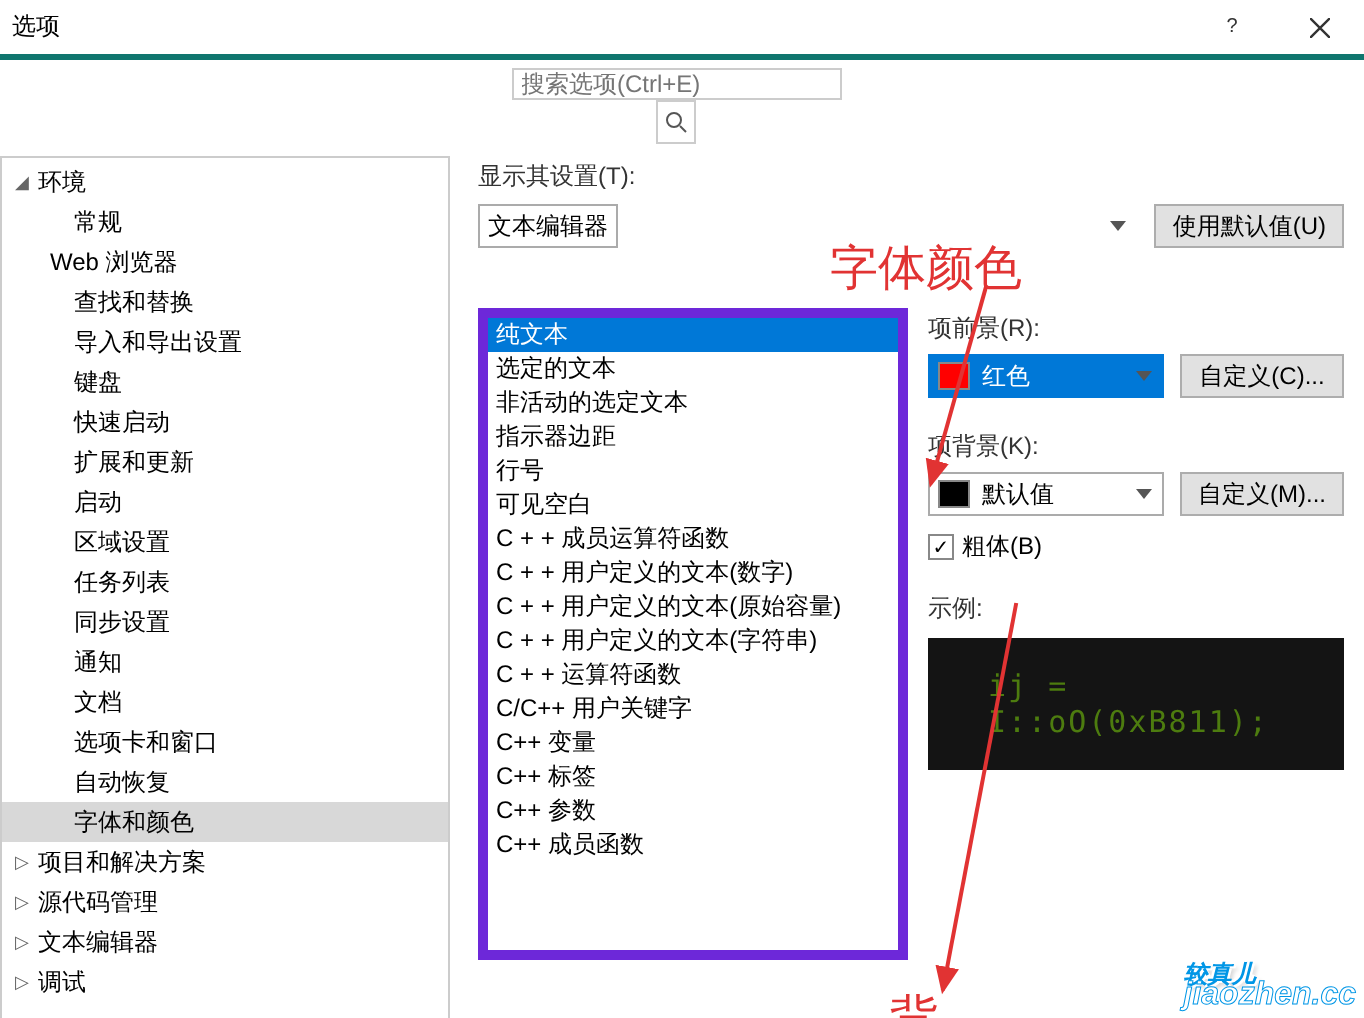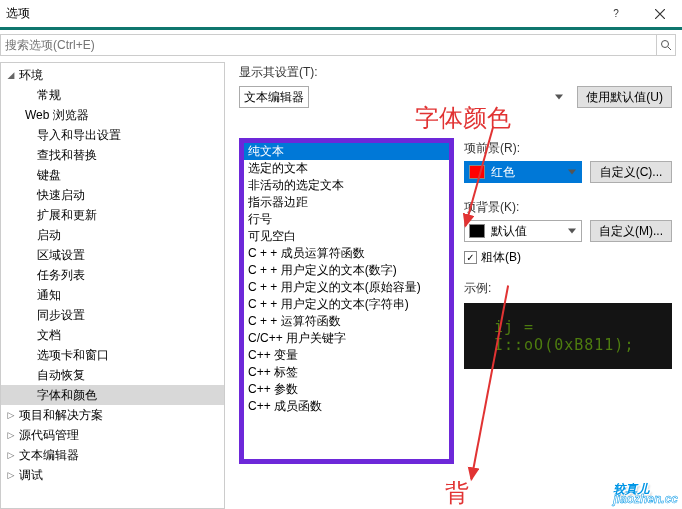--- a/index.html
+++ b/index.html
@@ -1,21 +1,21 @@
 <!DOCTYPE html>
 <html><head>
 <meta charset="utf-8">
 <style>
 * { box-sizing: border-box; margin: 0; padding: 0; font-family: "Microsoft YaHei", "Segoe UI", sans-serif; font-size: 12px; }
 body { background: #fff; width: 682px; height: 509px; overflow: hidden; position: relative; }
 .titlebar { height: 30px; display: flex; align-items: center; justify-content: space-between; padding-left: 6px; border-bottom: 3px solid #0f766e; }
 .winbtns { display: flex; }
 .winbtn { width: 44px; height: 30px; display: flex; align-items: center; justify-content: center; color: #333; font-family: "Segoe MDL2 Assets", sans-serif; font-size: 10px; }
 .winbtn svg { width: 10px; height: 10px; }
-.search-row { display: flex; align-items: center; padding: 4px 6px 6px 0; }
+.search-row { display: flex; align-items: center; padding: 4px 6px 6px 0; flex-direction: column; }
 .search-box { flex: 1; height: 22px; border: 1px solid #ccc; padding: 0 4px; background: #fff; }
 .search-glass { width: 20px; height: 22px; border: 1px solid #ccc; display: flex; align-items: center; justify-content: center; margin-left: -1px; }
 .body-area { display: flex; height: calc(100% - 62px); }
 .tree-wrap { width: 225px; border: 1px solid #ccc; overflow: hidden; margin-left: 0; }
 .tree { height: 100%; overflow-y: auto; padding: 2px 0; }
 .tree-row { height: 20px; display: flex; align-items: center; padding-left: 2px; white-space: nowrap; }
 .tree-row.sel { background: #d8d8d8; }
 .tree-toggle { width: 12px; display: inline-flex; align-items: center; justify-content: center; color: #666; font-size: 9px; }
 .tree-label { padding-left: 2px; }
 .right { flex: 1; padding: 0 10px 0 14px; display: flex; flex-direction: column; gap: 4px; position: relative; }
@@ -33,21 +33,21 @@
 .color-row { display: flex; align-items: center; gap: 6px; }
 .color-chip { width: 16px; height: 14px; border: 1px solid #888; }
 .ck-wrap { display: flex; align-items: center; gap: 4px; margin-top: 4px; }
 .ck { width: 13px; height: 13px; border: 1px solid #888; display: inline-flex; align-items: center; justify-content: center; font-size: 10px; }
 .preview { height: 66px; background: #141414; margin-top: 2px; display: flex; align-items: center; padding-left: 30px; }
 .preview-text { color: #4d7c0f; font-family: "SimHei", monospace; font-size: 15px; font-weight: normal; letter-spacing: 1px; }
 .anno { position: absolute; pointer-events: none; }
 .anno-text { color: #e13333; font-size: 24px; font-family: "KaiTi", serif; }
 .size-block { width: 82px; }
 .watermark { position: absolute; right: 4px; bottom: 6px; font-style: italic; font-weight: bold; color: #0096e6; font-size: 36px; text-shadow: 1px 1px 0 #fff, -1px -1px 0 #fff, 2px 2px 2px rgba(0,0,0,0.2); font-family: "Comic Sans MS", cursive; pointer-events: none; line-height: 0.7; }
-.watermark .sub { font-size: 12px; color: #fff; -webkit-text-stroke: 0.5px #0096e6; text-shadow: none; display: block; text-align: center; font-style: italic; }
+.watermark .sub { font-size: 16px; color: #fff; -webkit-text-stroke: 0.5px #0096e6; text-shadow: none; display: block; text-align: center; font-style: italic; }
 
 .listbox::-webkit-scrollbar, .tree::-webkit-scrollbar { width: 16px; }
 .listbox::-webkit-scrollbar-thumb, .tree::-webkit-scrollbar-thumb { background: #c1c1c1; }
 .listbox::-webkit-scrollbar-track, .tree::-webkit-scrollbar-track { background: #f0f0f0; }
 .listbox::-webkit-scrollbar-button, .tree::-webkit-scrollbar-button { height: 16px; background: #f0f0f0; }
 </style>
 </head>
 <body>
 
 <div class="titlebar">
@@ -82,28 +82,28 @@
         <div class="tree-row" style="padding-left: 22px;">
           <span class="tree-toggle"></span>
           <span class="tree-label">常规</span>
         </div>
         <div class="tree-row" style="padding-left: 10px;">
           <span class="tree-toggle"></span>
           <span class="tree-label">Web 浏览器</span>
         </div>
         <div class="tree-row" style="padding-left: 22px;">
           <span class="tree-toggle"></span>
+          <span class="tree-label">查找和替换</span>
+        </div>
+        <div class="tree-row" style="padding-left: 22px;">
+          <span class="tree-toggle"></span>
           <span class="tree-label">导入和导出设置</span>
         </div>
         <div class="tree-row" style="padding-left: 22px;">
           <span class="tree-toggle"></span>
-          <span class="tree-label">查找和替换</span>
-        </div>
-        <div class="tree-row" style="padding-left: 22px;">
-          <span class="tree-toggle"></span>
           <span class="tree-label">键盘</span>
         </div>
         <div class="tree-row" style="padding-left: 22px;">
           <span class="tree-toggle"></span>
           <span class="tree-label">快速启动</span>
         </div>
         <div class="tree-row" style="padding-left: 22px;">
           <span class="tree-toggle"></span>
           <span class="tree-label">扩展和更新</span>
         </div>
@@ -114,25 +114,25 @@
         <div class="tree-row" style="padding-left: 22px;">
           <span class="tree-toggle"></span>
           <span class="tree-label">区域设置</span>
         </div>
         <div class="tree-row" style="padding-left: 22px;">
           <span class="tree-toggle"></span>
           <span class="tree-label">任务列表</span>
         </div>
         <div class="tree-row" style="padding-left: 22px;">
           <span class="tree-toggle"></span>
+          <span class="tree-label">同步设置</span>
+        </div>
+        <div class="tree-row" style="padding-left: 22px;">
+          <span class="tree-toggle"></span>
           <span class="tree-label">通知</span>
-        </div>
-        <div class="tree-row" style="padding-left: 22px;">
-          <span class="tree-toggle"></span>
-          <span class="tree-label">同步设置</span>
         </div>
         <div class="tree-row" style="padding-left: 22px;">
           <span class="tree-toggle"></span>
           <span class="tree-label">文档</span>
         </div>
         <div class="tree-row" style="padding-left: 22px;">
           <span class="tree-toggle"></span>
           <span class="tree-label">选项卡和窗口</span>
         </div>
         <div class="tree-row" style="padding-left: 22px;">

